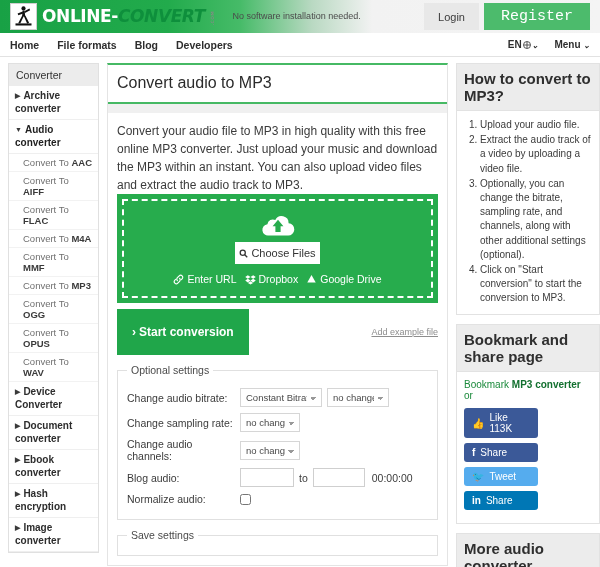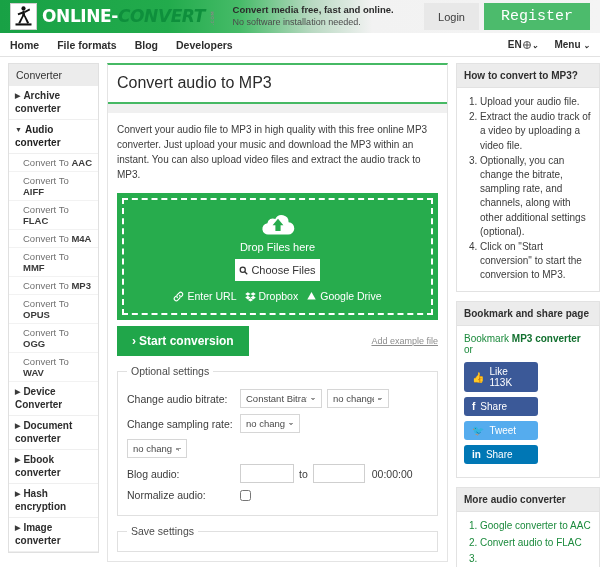--- a/index.html
+++ b/index.html
@@ -146,21 +146,21 @@
     font-size: 16px; color: #2b2b2b; font-weight: normal;
     padding: 9px 9px 10px 9px; margin: 0;
     border-bottom: 2px solid #46b964;
   }
   .main-sub-bar { height: 9px; background: #f0f0f0; }
   .main-inner { padding: 9px 9px 0 9px; }
   .music-head {
     text-align: center; font-weight: bold; font-size: 11.5px;
     color: #222; margin: 7px 0 11px 0;
   }
-  .desc { font-size: 10px; line-height: 1.5; color: #3b3b3b; margin-bottom: 11px; }
+  .desc { font-size: 12px; line-height: 1.5; color: #3b3b3b; }
 
   
   .dropzone {
     background: #27ac4d;
     padding: 5px;
     margin-bottom: 6px;
   }
   .dz-inner {
     border: 2px dashed #ffffff;
     padding: 11px 8px 11px 8px;
@@ -175,21 +175,21 @@
   }
   .dz-links {
     display: flex; justify-content: center; gap: 8px;
     margin-top: 9px; font-size: 10.5px;
   }
   .dz-links a { color: #fff; text-decoration: none; display: flex; align-items: center; gap: 3px; }
 
   .row-start { display: flex; align-items: center; margin: 4px 0 9px 0; }
   .btn-start {
     background: #20a64a; color: #fff;
-    border: none; padding: 8px 15px;
+    border: none; padding: 16px 15px;
     font-size: 12px; font-weight: bold; font-family: inherit;
     cursor: pointer;
   }
   .btn-start .chev { font-weight: bold; margin-right: 3px; }
   .add-example { margin-left: auto; font-size: 9px; color: #8d8d8d; }
 
   
   fieldset {
     border: 1px solid #e0e0e0;
     margin: 0 0 9px 0;
@@ -218,21 +218,21 @@
   }
   .trim-a { width: 54px; }
   .trim-b { width: 52px; }
   .to-word { margin: 0 5px; color: #3b3b3b; font-size: 10.5px; }
   .trim-time { margin-left: 7px; font-size: 10.5px; color: #3b3b3b; }
   input[type=checkbox] { width: 11px; height: 11px; margin: 0; }
 
   
   .r-head {
     background: #ececec; border: 1px solid #e2e2e2;
-    padding: 6px 7px; font-size: 10px; font-weight: bold; color: #2f2f2f;
+    padding: 6px 7px; font-size: 15px; font-weight: bold; color: #2f2f2f;
   }
   .r-body {
     border: 1px solid #e2e2e2; border-top: none;
     padding: 7px 7px 8px 7px; background: #fff;
     margin-bottom: 9px;
   }
   .r-body ol { margin: 0; padding-left: 16px; }
   .r-body ol li { font-size: 10px; line-height: 1.42; color: #3b3b3b; margin-bottom: 1px; }
   .r-body ol.green li { color: #1b8a3c; margin-bottom: 2px; }
   .r-body ol.green li a { color: #1b8a3c; text-decoration: none; }
@@ -265,21 +265,20 @@
         <path d="M12.6 11.6 L14.5 11.8 L18.1 18.8 L16.2 19.7 Z" fill="#111"></path>
         <rect x="4.5" y="19.4" width="16" height="2.1" fill="#111"></rect>
       </svg>
     </div>
     <div class="logo-text">
       <span>ONLINE-</span><span class="t2">CONVERT</span><span class="logo-dotcom">.COM</span>
     </div>
   </div>
 
   <div class="tagline">
-    <div class="l1">Convert media free, fast and online.</div>
     <div class="l2">No software installation needed.</div>
   </div>
 
   <div class="hdr-btns">
     <button class="btn-login">Login</button>
     <button class="btn-register">Register</button>
   </div>
 </div>
 
 <div class="navbar">
@@ -304,22 +303,22 @@
       <div class="side-group open">
         <span class="arw">▼</span><span>Audio converter</span>
       </div>
 
       <div class="side-sub"><span>Convert To </span><b>AAC</b></div>
       <div class="side-sub"><span>Convert To </span><b>AIFF</b></div>
       <div class="side-sub"><span>Convert To </span><b>FLAC</b></div>
       <div class="side-sub"><span>Convert To </span><b>M4A</b></div>
       <div class="side-sub"><span>Convert To </span><b>MMF</b></div>
       <div class="side-sub"><span>Convert To </span><b>MP3</b></div>
+      <div class="side-sub"><span>Convert To </span><b>OGG</b></div>
       <div class="side-sub"><span>Convert To </span><b>OPUS</b></div>
-      <div class="side-sub"><span>Convert To </span><b>OGG</b></div>
       <div class="side-sub"><span>Convert To </span><b>WAV</b></div>
 
       <div class="side-group">
         <span class="arw">▶</span><span>Device Converter</span>
       </div>
       <div class="side-group">
         <span class="arw">▶</span><span>Document converter</span>
       </div>
       <div class="side-group">
         <span class="arw">▶</span><span>Ebook converter</span>
@@ -343,21 +342,20 @@
         <div class="desc">Convert your audio file to MP3 in high quality with this free online MP3 converter. Just upload your music and download the MP3 within an instant. You can also upload video files and extract the audio track to MP3.</div>
 
         <div class="dropzone">
           <div class="dz-inner">
             <div class="dz-cloud">
               <svg width="38" height="26" viewBox="0 0 38 26" aria-hidden="true">
                 <path d="M29.6 11.2a7 7 0 0 0-13.3-3.1 5.4 5.4 0 0 0-7.9 4.1A5.6 5.6 0 0 0 9.6 23.4h19.2a6.1 6.1 0 0 0 .8-12.2z" fill="#ffffff"></path>
                 <path d="M19 7.8 L24.4 14.2 L21.6 14.2 L21.6 20 L16.4 20 L16.4 14.2 L13.6 14.2 Z" fill="#27ac4d"></path>
               </svg>
             </div>
-            <div class="dz-label">Drop Files here</div>
             <button class="btn-choose">
               <svg width="9" height="9" viewBox="0 0 12 12" style="vertical-align:-1px;margin-right:3px">
                 <circle cx="5" cy="5" r="3.4" fill="none" stroke="#333" stroke-width="1.7"></circle>
                 <line x1="7.6" y1="7.6" x2="11" y2="11" stroke="#333" stroke-width="1.7"></line>
               </svg><span>Choose Files</span>
             </button>
             <div class="dz-links">
               <a href="#">
                 <svg width="11" height="11" viewBox="0 0 14 14">
                   <path d="M5.6 8.4a2.6 2.6 0 0 1 0-3.7l2.3-2.3a2.6 2.6 0 1 1 3.7 3.7l-1.1 1.1" fill="none" stroke="#fff" stroke-width="1.5" stroke-linecap="round"></path>
@@ -402,20 +400,21 @@
           </div>
 
           <div class="frow">
             <div class="flabel">Change sampling rate:</div>
             <select class="sel-small">
               <option>no change</option>
             </select>
           </div>
 
           <div class="frow">
+            <div class="flabel">Change audio channels:</div>
             <select class="sel-small">
               <option>no change</option>
             </select>
           </div>
 
           <div class="frow">
             <div class="flabel">Blog audio:</div>
             <input type="text" class="trim-a" value="" style="">
             <span class="to-word">to</span>
             <input type="text" class="trim-b" value="" style="">

